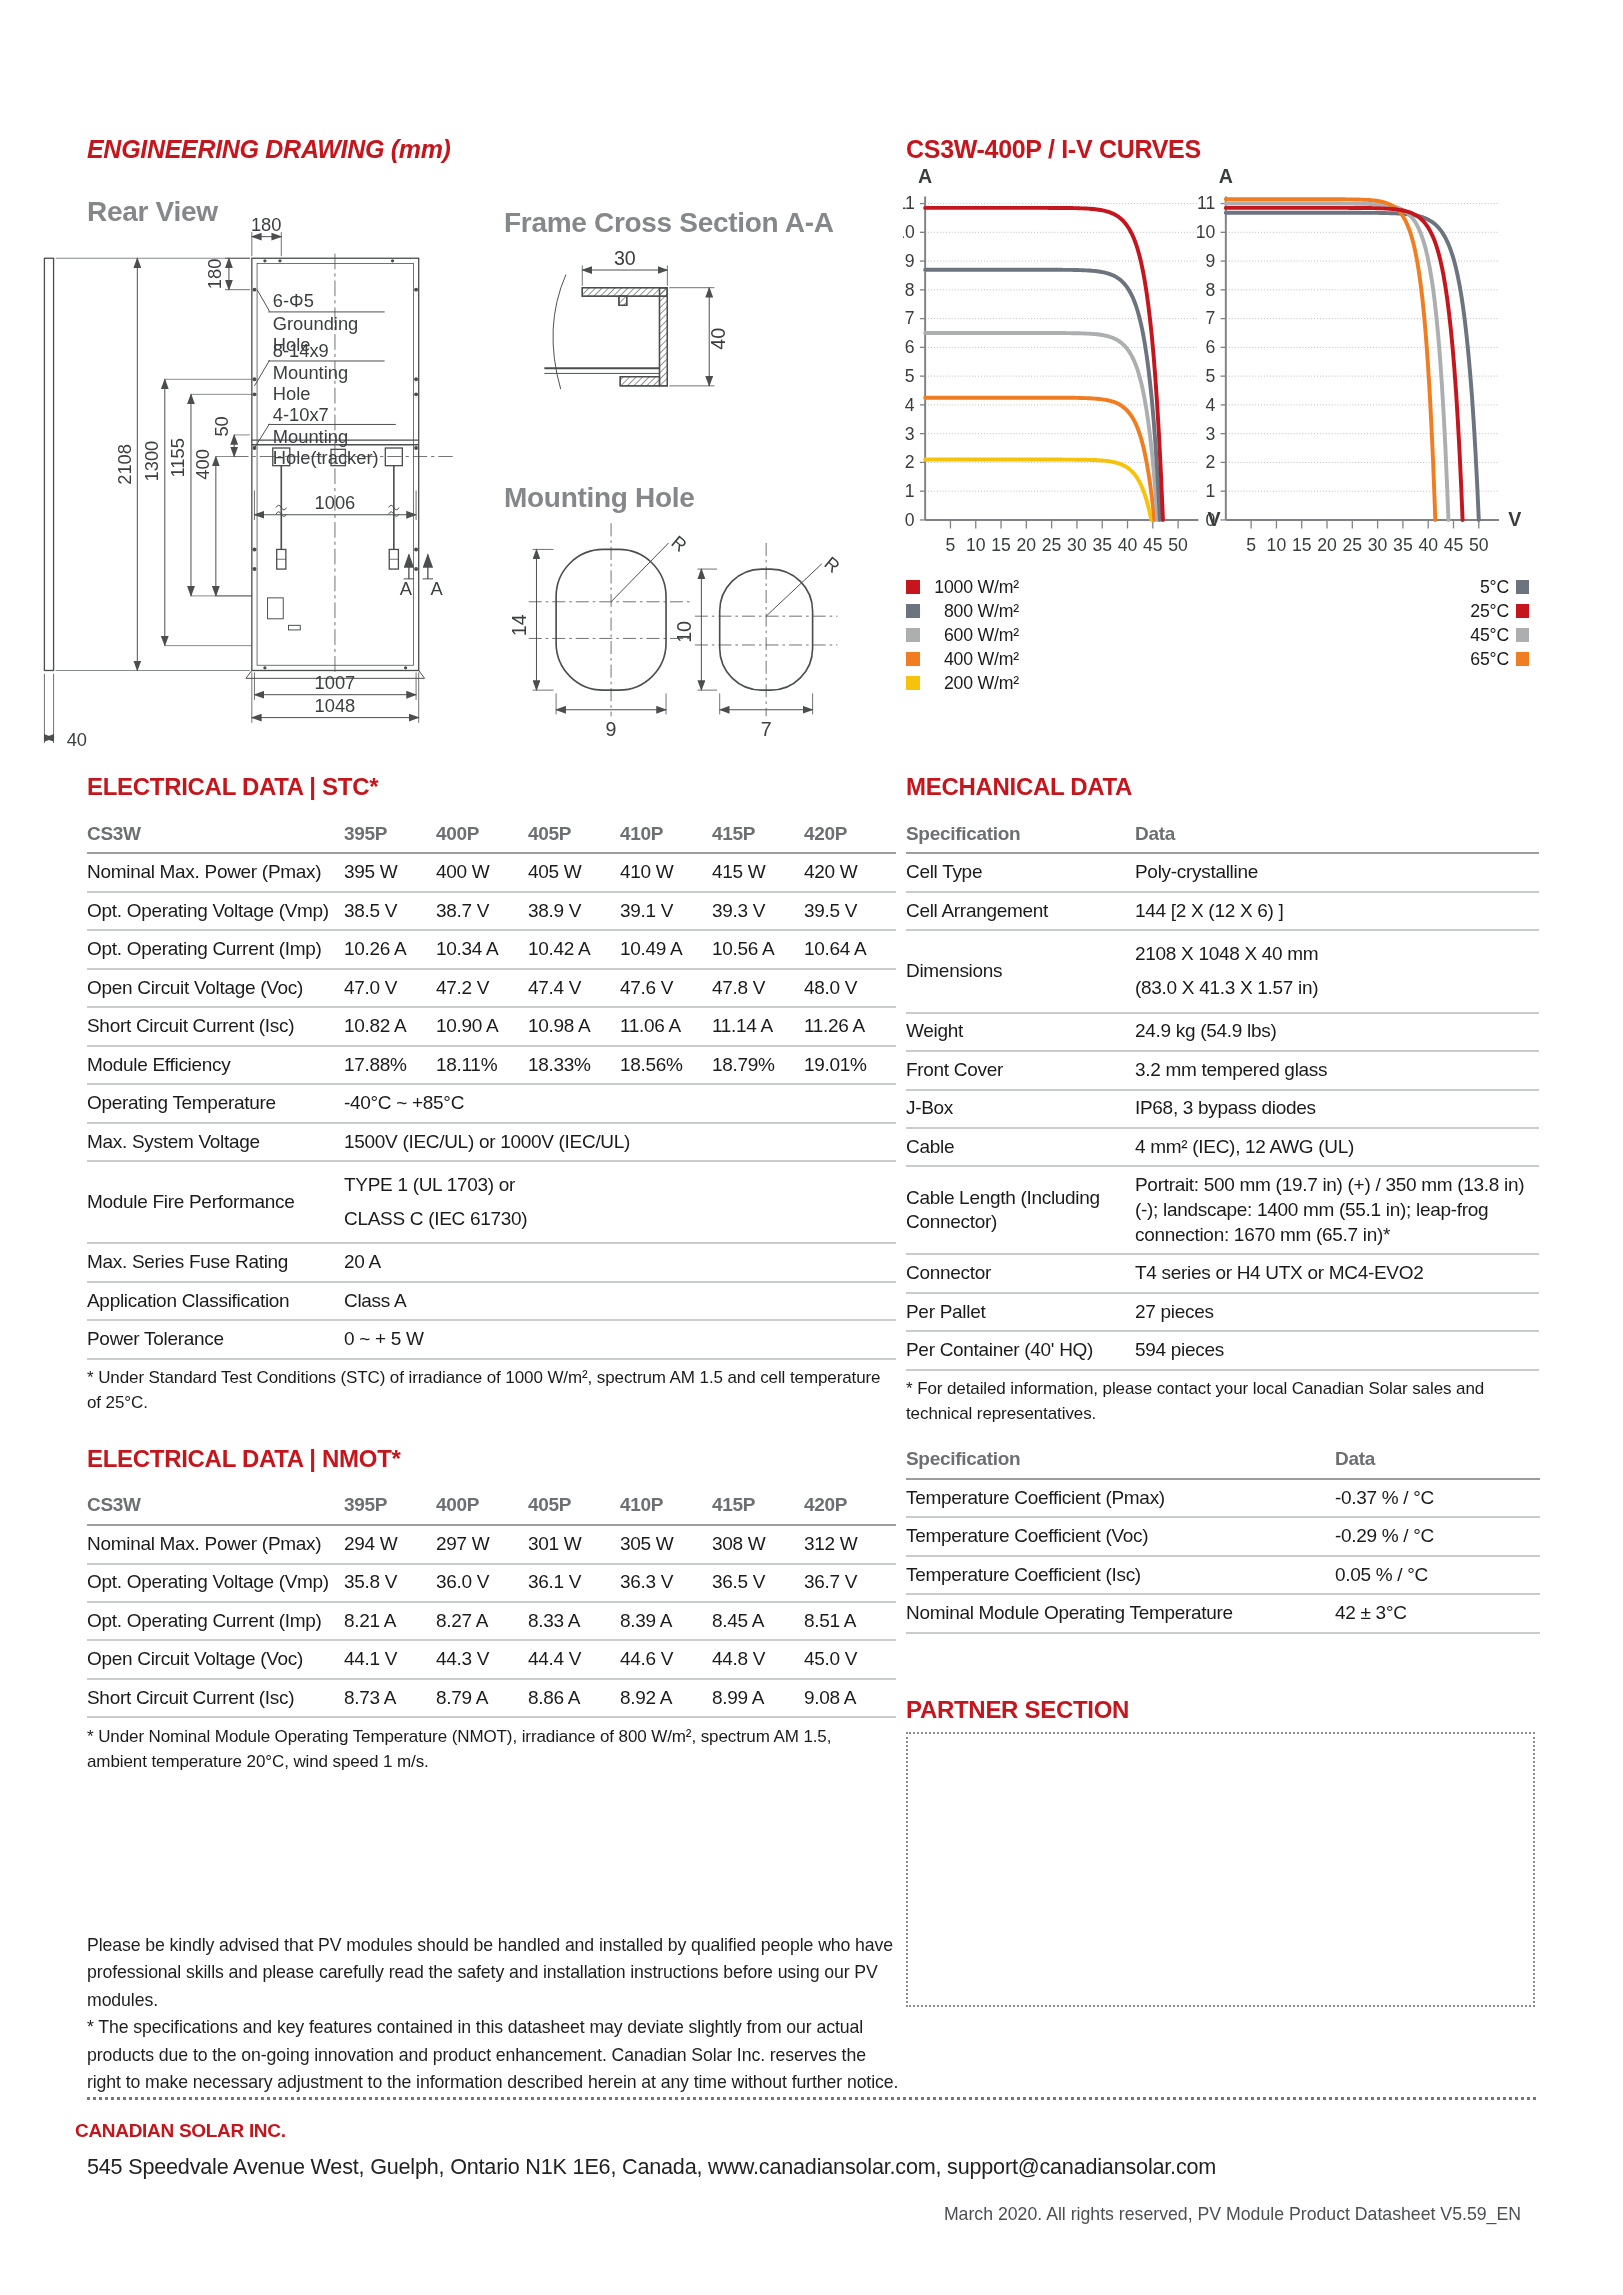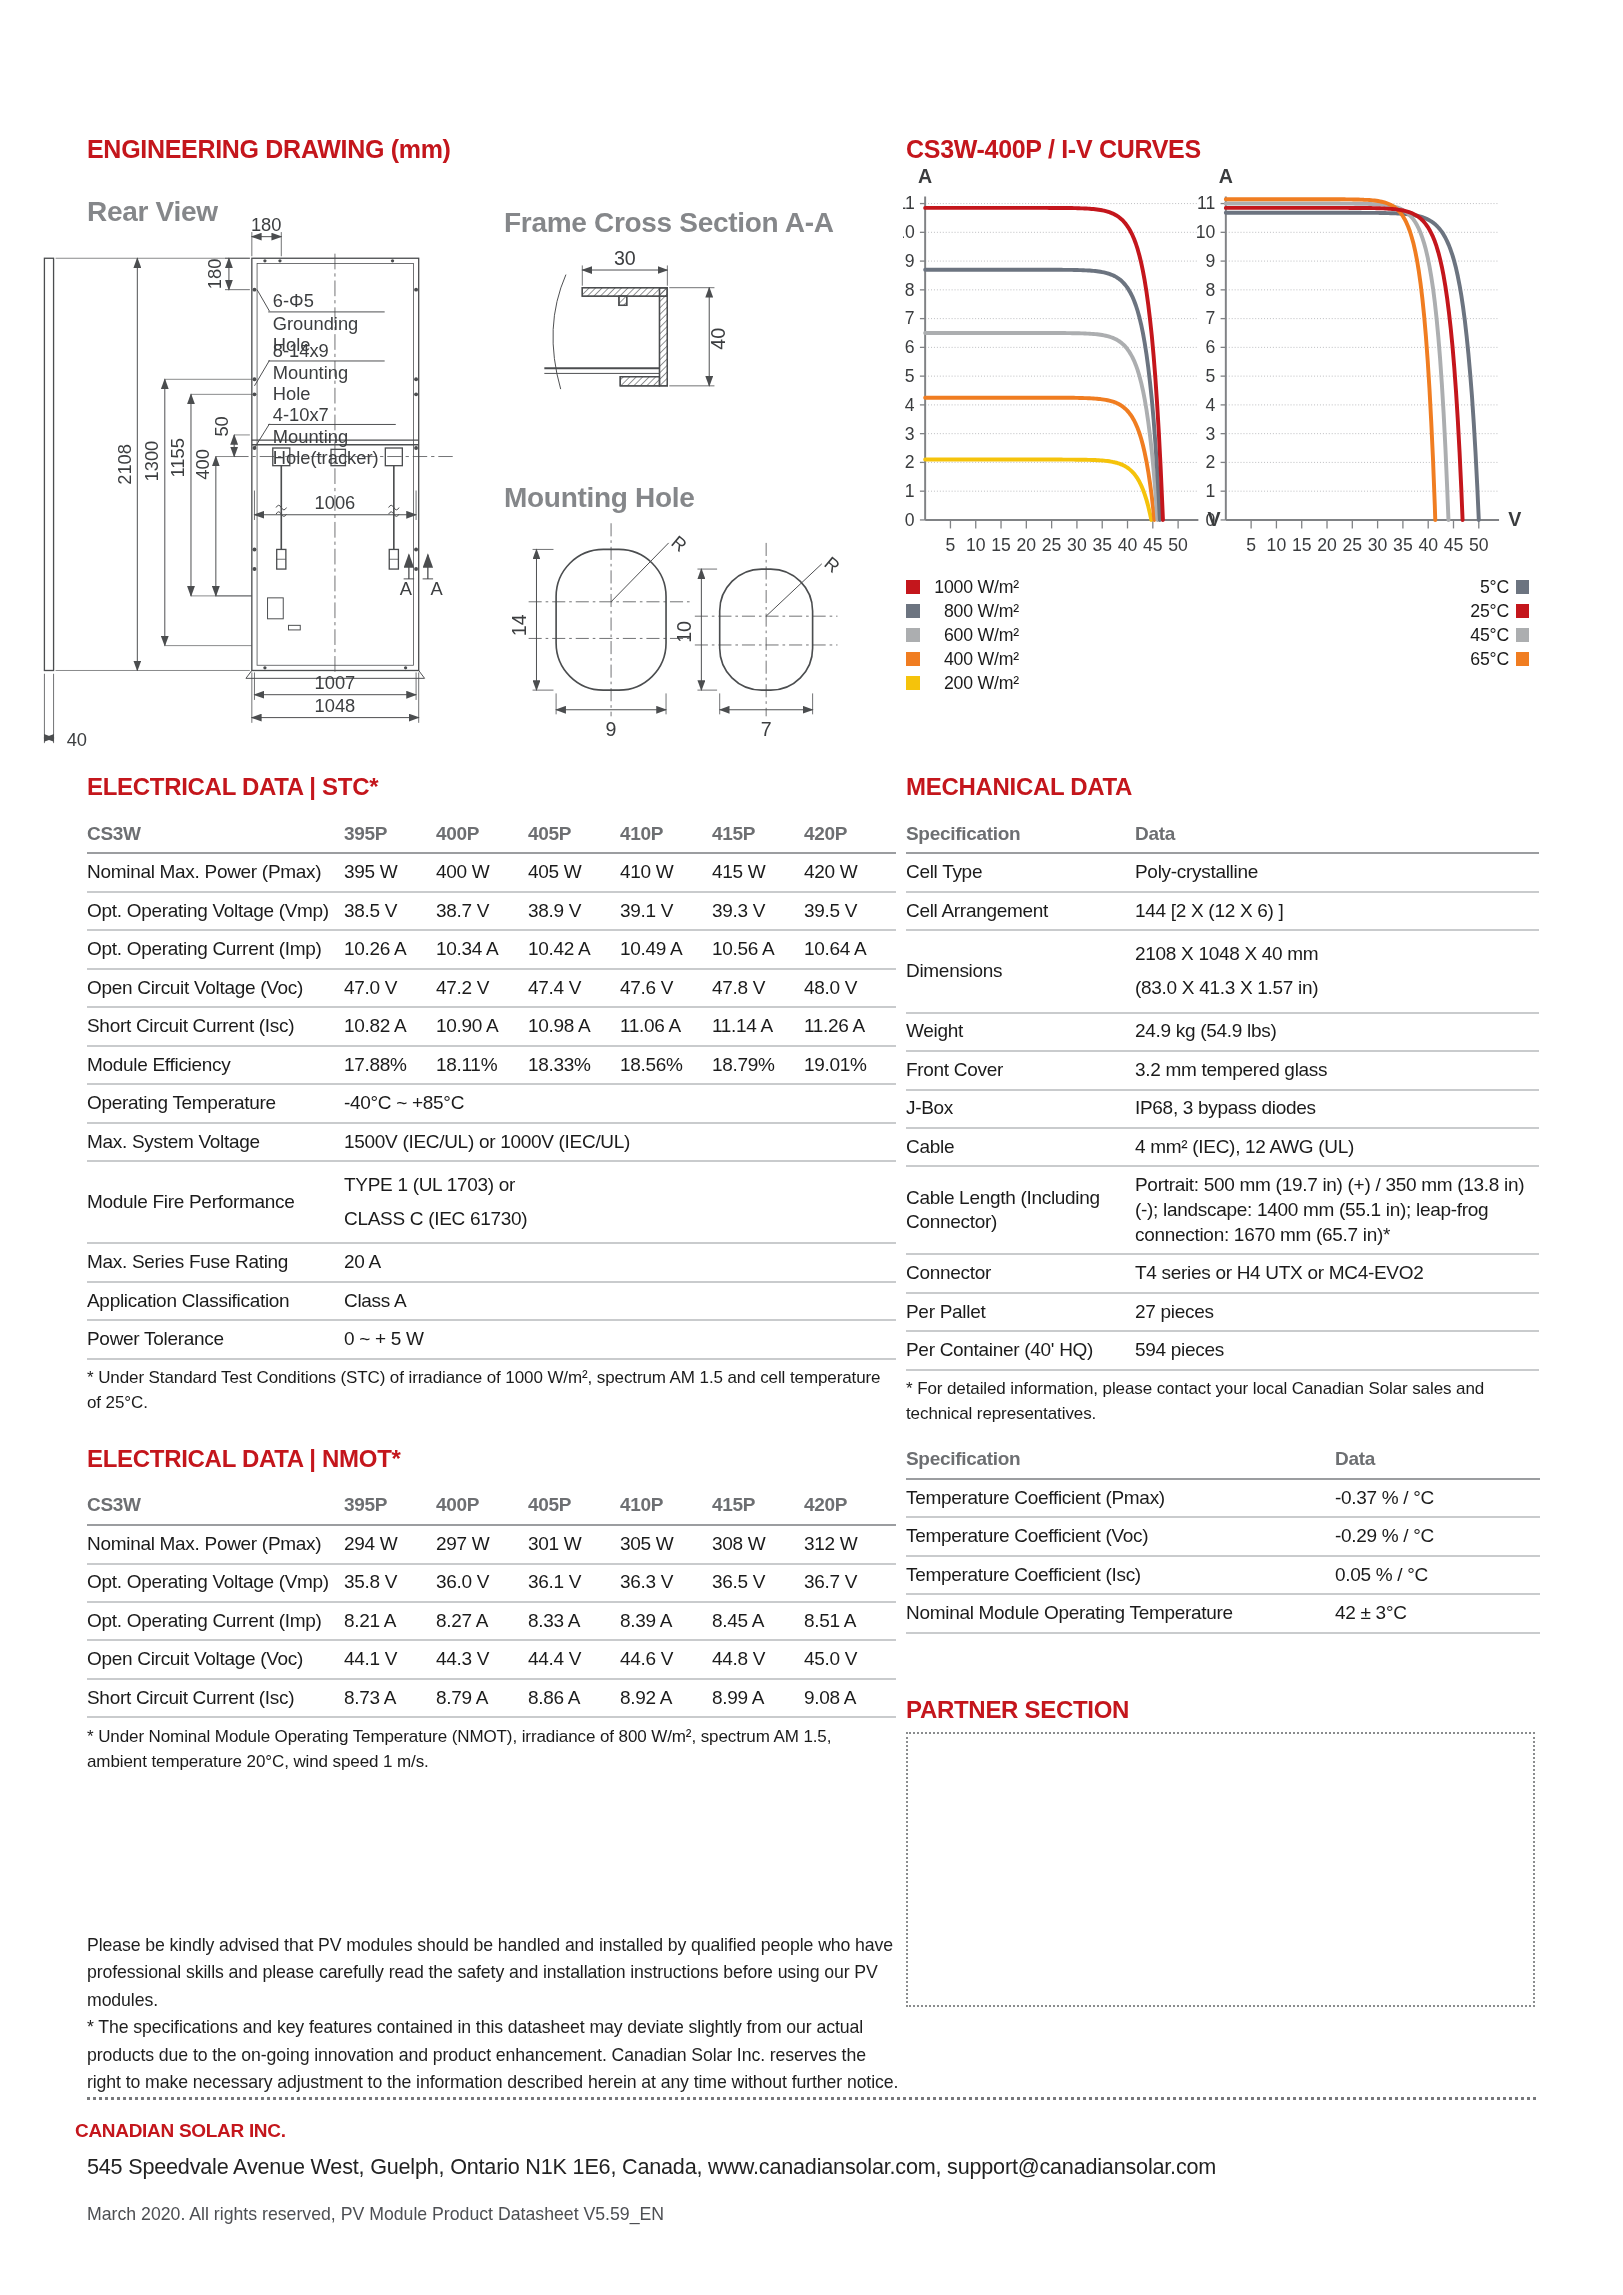--- a/index.html
+++ b/index.html
@@ -33,38 +33,38 @@
 
   .partner-box { margin-top:7.9px; width:629px; height:275px; border:2px dotted #8A8C8E; background:#fff; }
 
   .disclaimer { position:absolute; left:87px; top:1932px; width:815px; font-size:17.7px; line-height:1.55; letter-spacing:-0.1px; }
   .disclaimer p + p { margin-top:0; }
 
   .divider-dotted { position:absolute; left:87px; top:2097px; width:1449px; border-top:3.3px dotted #77787B; height:0; }
 
   .footer-company { position:absolute; left:75px; top:2120px; font-size:19px; }
   .footer-address { position:absolute; left:87px; top:2154px; font-size:21.6px; letter-spacing:-0.2px; color:#222; }
-  .footer-version { position:absolute; left:87px; top:2204px; width:1434px; font-size:17.7px; color:#4D4F53; }
+  .footer-version { position:absolute; left:87px; top:2204px; width:1434px; text-align:right; font-size:17.7px; color:#4D4F53; }
 
   
   .legend-col { position:absolute; }
   .legend-item { display:flex; align-items:center; height:24px; }
   .legend-swatch { display:inline-block; width:13.7px; height:13.7px; flex:0 0 13.7px; }
   .legend-label { font-size:17.7px; color:#1b1b1b; letter-spacing:-0.2px; }
   .legend-irr .legend-label { width:98px; text-align:right; margin-left:1.3px; }
   .legend-temp .legend-label { width:82px; text-align:right; margin-right:6.5px; }
 
   svg text { font-family:"Liberation Sans", sans-serif; }
 </style>
 </head>
 <body>
 
 <div class="page">
 
-  <div class="abs h-red" style="left:87px; top:135px; font-size:25px;">ENGINEERING DRAWING (mm)</div>
+  <div class="abs h-red" style="left:87px; top:135px; font-size:25px;font-style:italic;">ENGINEERING DRAWING (mm)</div>
   <div class="abs h-red" style="left:906px; top:135px; font-size:25px;">CS3W-400P / I-V CURVES</div>
 
   <div class="abs h-gray" style="left:87px; top:196px;">Rear View</div>
   <div class="abs h-gray" style="left:504px; top:207px;">Frame Cross Section A-A</div>
   <div class="abs h-gray" style="left:504px; top:482px;">Mounting Hole</div>
 
   <svg class="abs" style="left:39px; top:183px;" width="851" height="602" viewBox="0 0 1300 920">
     <defs>
       <marker id="arrE" markerWidth="11" markerHeight="8" refX="10" refY="4" orient="auto">
           <path d="M0,0 L11,4 L0,8 z" fill="#4b4d4f"></path>

